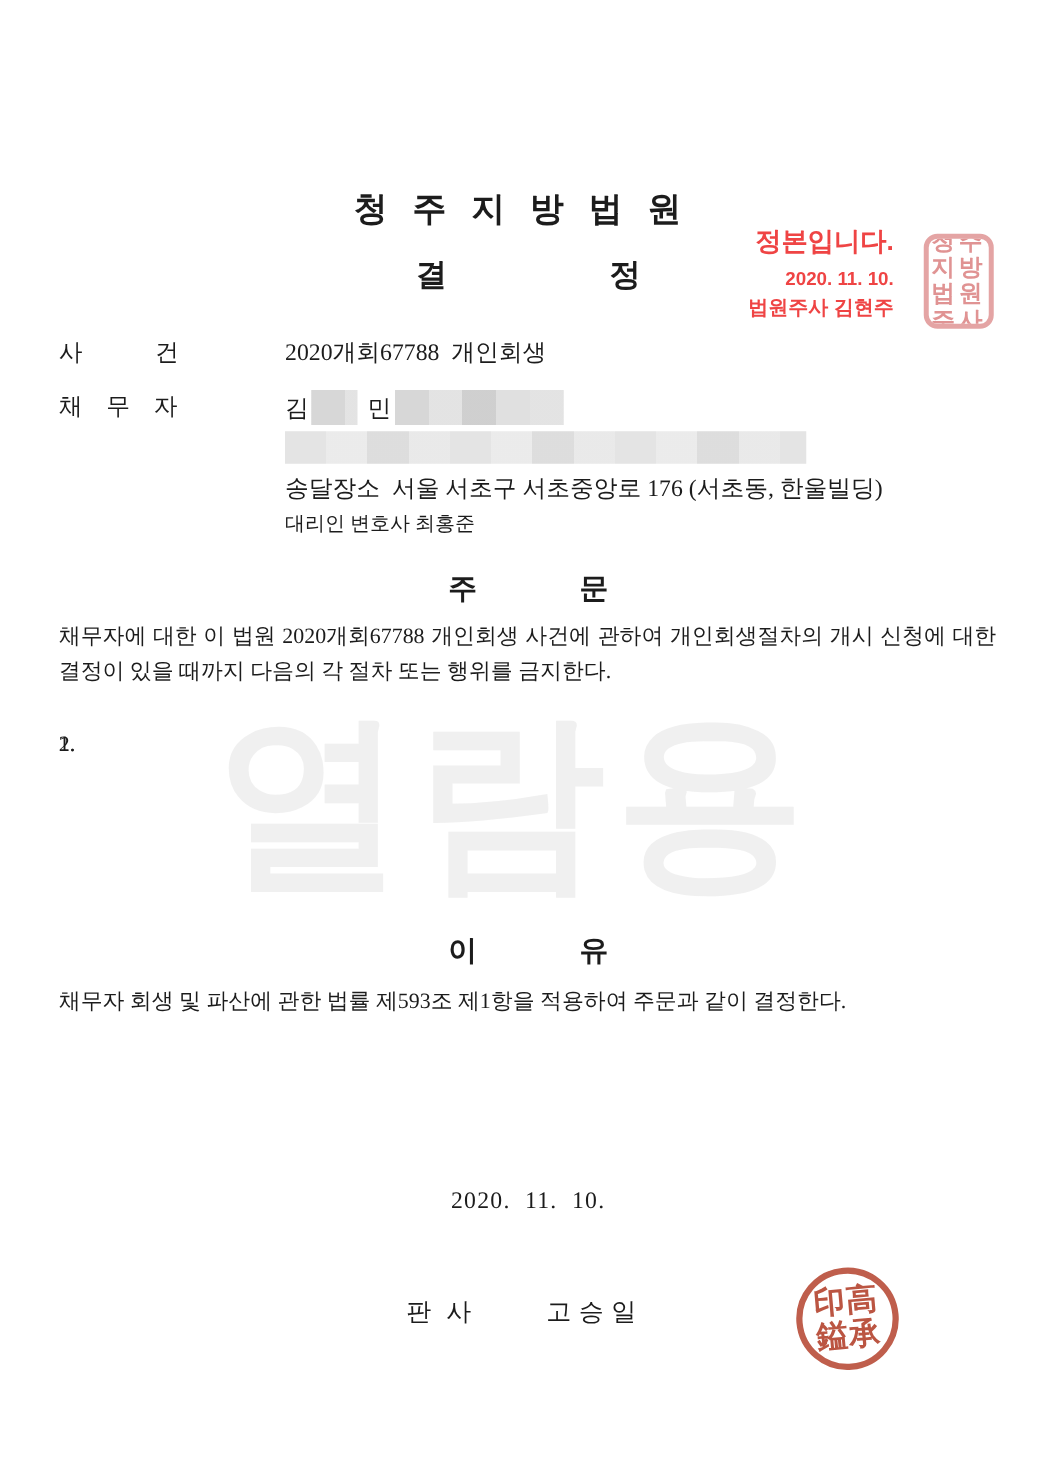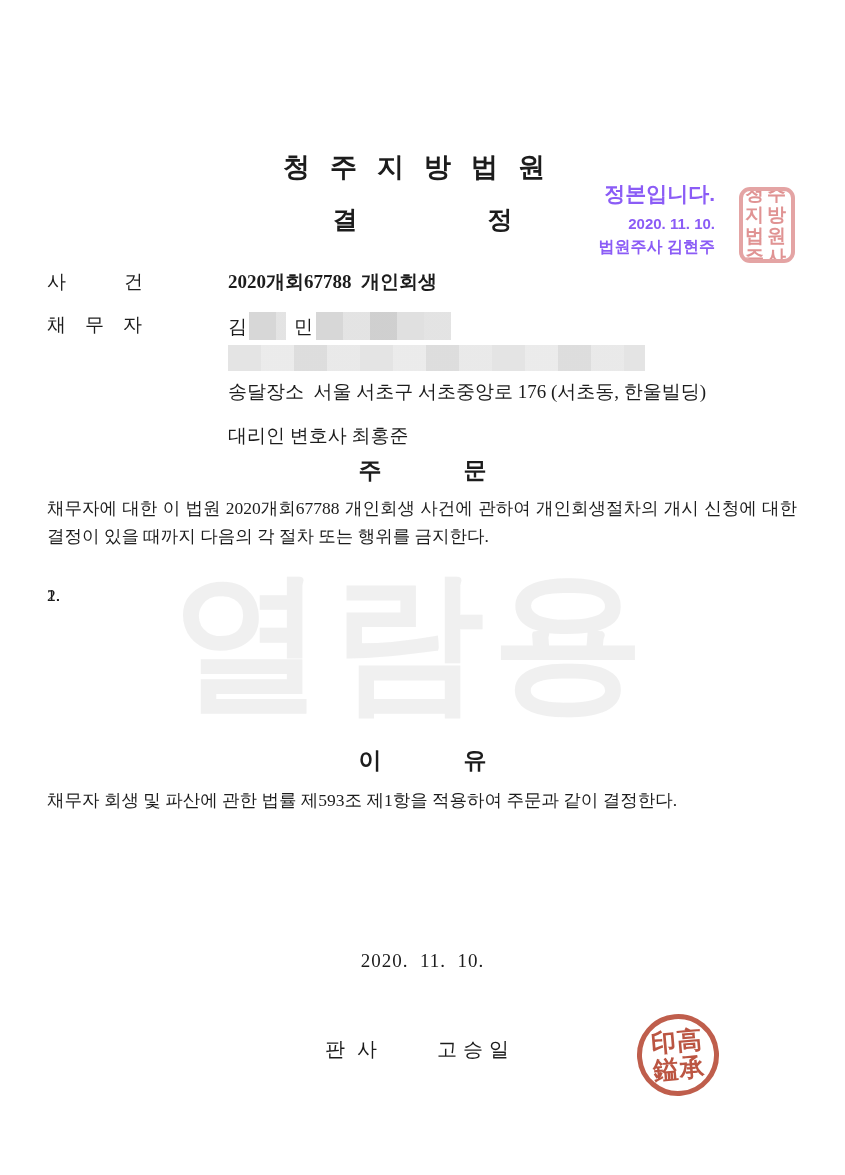--- a/index.html
+++ b/index.html
@@ -35,21 +35,21 @@
     font-family:"Liberation Sans","DejaVu Sans",sans-serif;
     font-weight:bold;
   }
   .doc-type{top:203px;font-size:25px;gap:130px;}
   .section-head{font-size:23px;gap:82px;}
 
   
   .cert{
     right:130px;top:182px;text-align:right;
     font-family:"Liberation Sans","DejaVu Sans",sans-serif;
-    font-weight:bold;color:#8b5cf6;
+    font-weight:bold;color:#ef4444;
   }
   .cert .l1{font-size:21px;line-height:24px;margin-bottom:9px;}
   .cert .l2{font-size:15px;line-height:17px;margin-bottom:6px;}
   .cert .l3{font-size:16px;line-height:18px;}
 
   
   .seal-square{
     left:739px;top:187px;width:56px;height:76px;
     border:4px solid rgba(219,133,133,0.75);
     border-radius:11px;box-sizing:border-box;
@@ -62,21 +62,21 @@
     color:rgba(218,128,128,0.85);
     word-break:break-all;text-align:center;width:66px;
   }
 
   
   .row-label{
     font-size:19px;white-space:nowrap;
   }
   .ls-case{letter-spacing:58px;}
   .ls-debtor{letter-spacing:19px;}
-  .row-value{font-size:19px;white-space:pre;font-weight:bold;}
+  .row-value{font-size:19px;white-space:pre;}
 
   
   .pixelblur{
     background-color:#e7e7e7;
     background-image:
       repeating-linear-gradient(90deg,
         rgba(0,0,0,0.07) 0 27px, rgba(0,0,0,0.015) 27px 54px,
         rgba(0,0,0,0.10) 54px 81px, rgba(0,0,0,0.03) 81px 108px,
         rgba(0,0,0,0.015) 108px 135px);
   }
@@ -88,21 +88,21 @@
         rgba(0,0,0,0.07) 66px 99px, rgba(0,0,0,0.02) 99px 132px);
   }
 
   .debtor-block{left:228px;top:310px;}
   .name-line{display:flex;align-items:flex-end;height:30px;font-size:19px;}
   .nb1{width:37px;height:28px;margin-left:2px;}
   .nb2{width:135px;height:28px;margin-left:3px;}
   .name-ch2{margin-left:8px;}
   .blur-line2{width:417px;height:26px;margin-top:5px;}
   .addr{margin-top:9px;font-size:19px;line-height:24px;white-space:pre;}
-  .rep{margin-top:20px;font-size:19px;line-height:24px;}
+  .rep{margin-top:4px;font-size:16px;line-height:24px;}
 
   
   .para{
     left:47px;width:750px;
     font-size:17.5px;line-height:28px;
     text-align:justify;word-break:keep-all;
   }
   .order-list{left:47px;top:581px;width:752px;}
   .order-item{
     position:relative;padding-left:28px;

